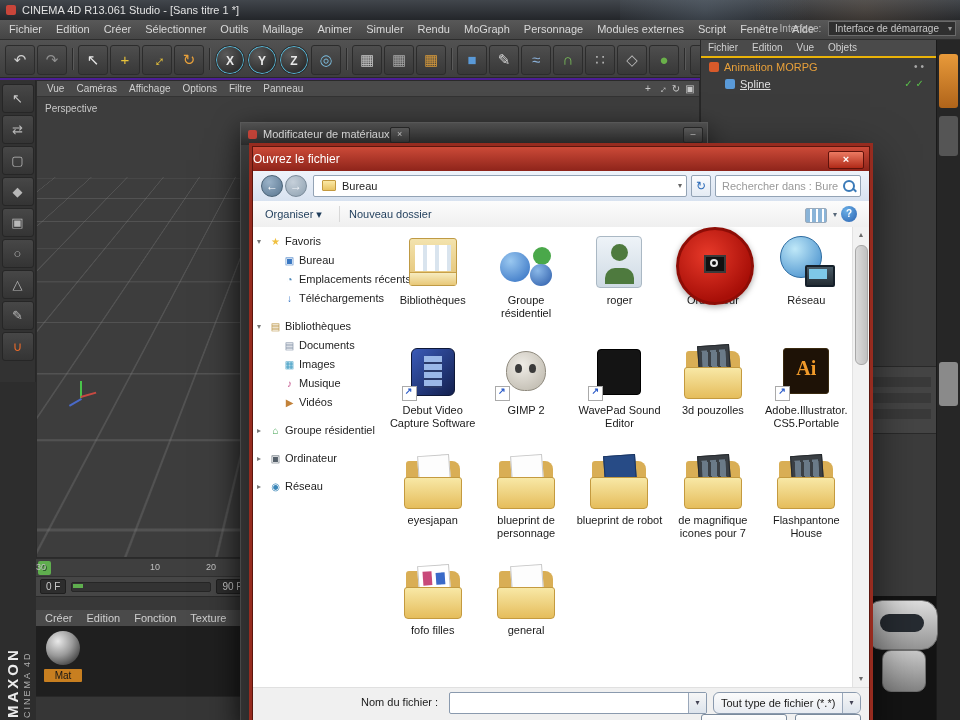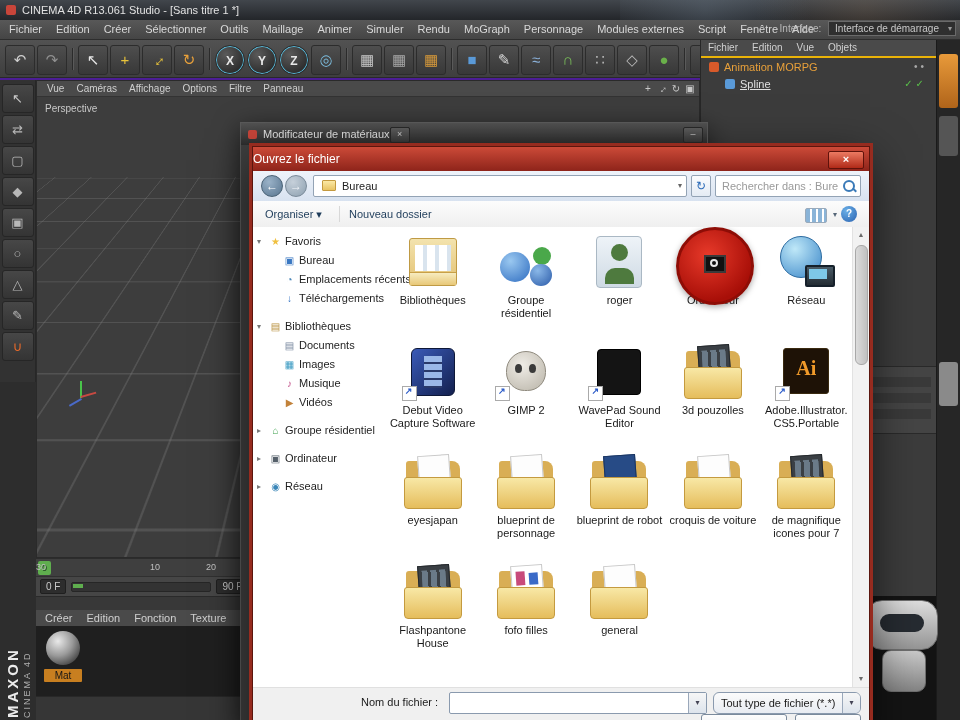--- a/index.html
+++ b/index.html
@@ -586,24 +586,20 @@
           <div class="cell">
             <span class="fi t-folder-paper is-folder"><i class="ov"></i></span>
             <div class="lbl">blueprint de personnage</div>
           </div>
 
           <div class="cell">
             <span class="fi t-folder-blue is-folder"><i class="ov"></i></span>
             <div class="lbl">blueprint de robot</div>
           </div>
 
-          <div class="cell">
-            <span class="fi t-folder-paper is-folder"><i class="ov"></i></span>
-            <div class="lbl">croquis de voiture</div>
-          </div>
 
           <div class="cell">
             <span class="fi t-folder-dark is-folder"><i class="ov"></i></span>
             <div class="lbl">de magnifique icones pour 7</div>
           </div>
 
 
           <div class="cell">
             <span class="fi t-folder-dark is-folder"><i class="ov"></i></span>
             <div class="lbl">Flashpantone House</div>

